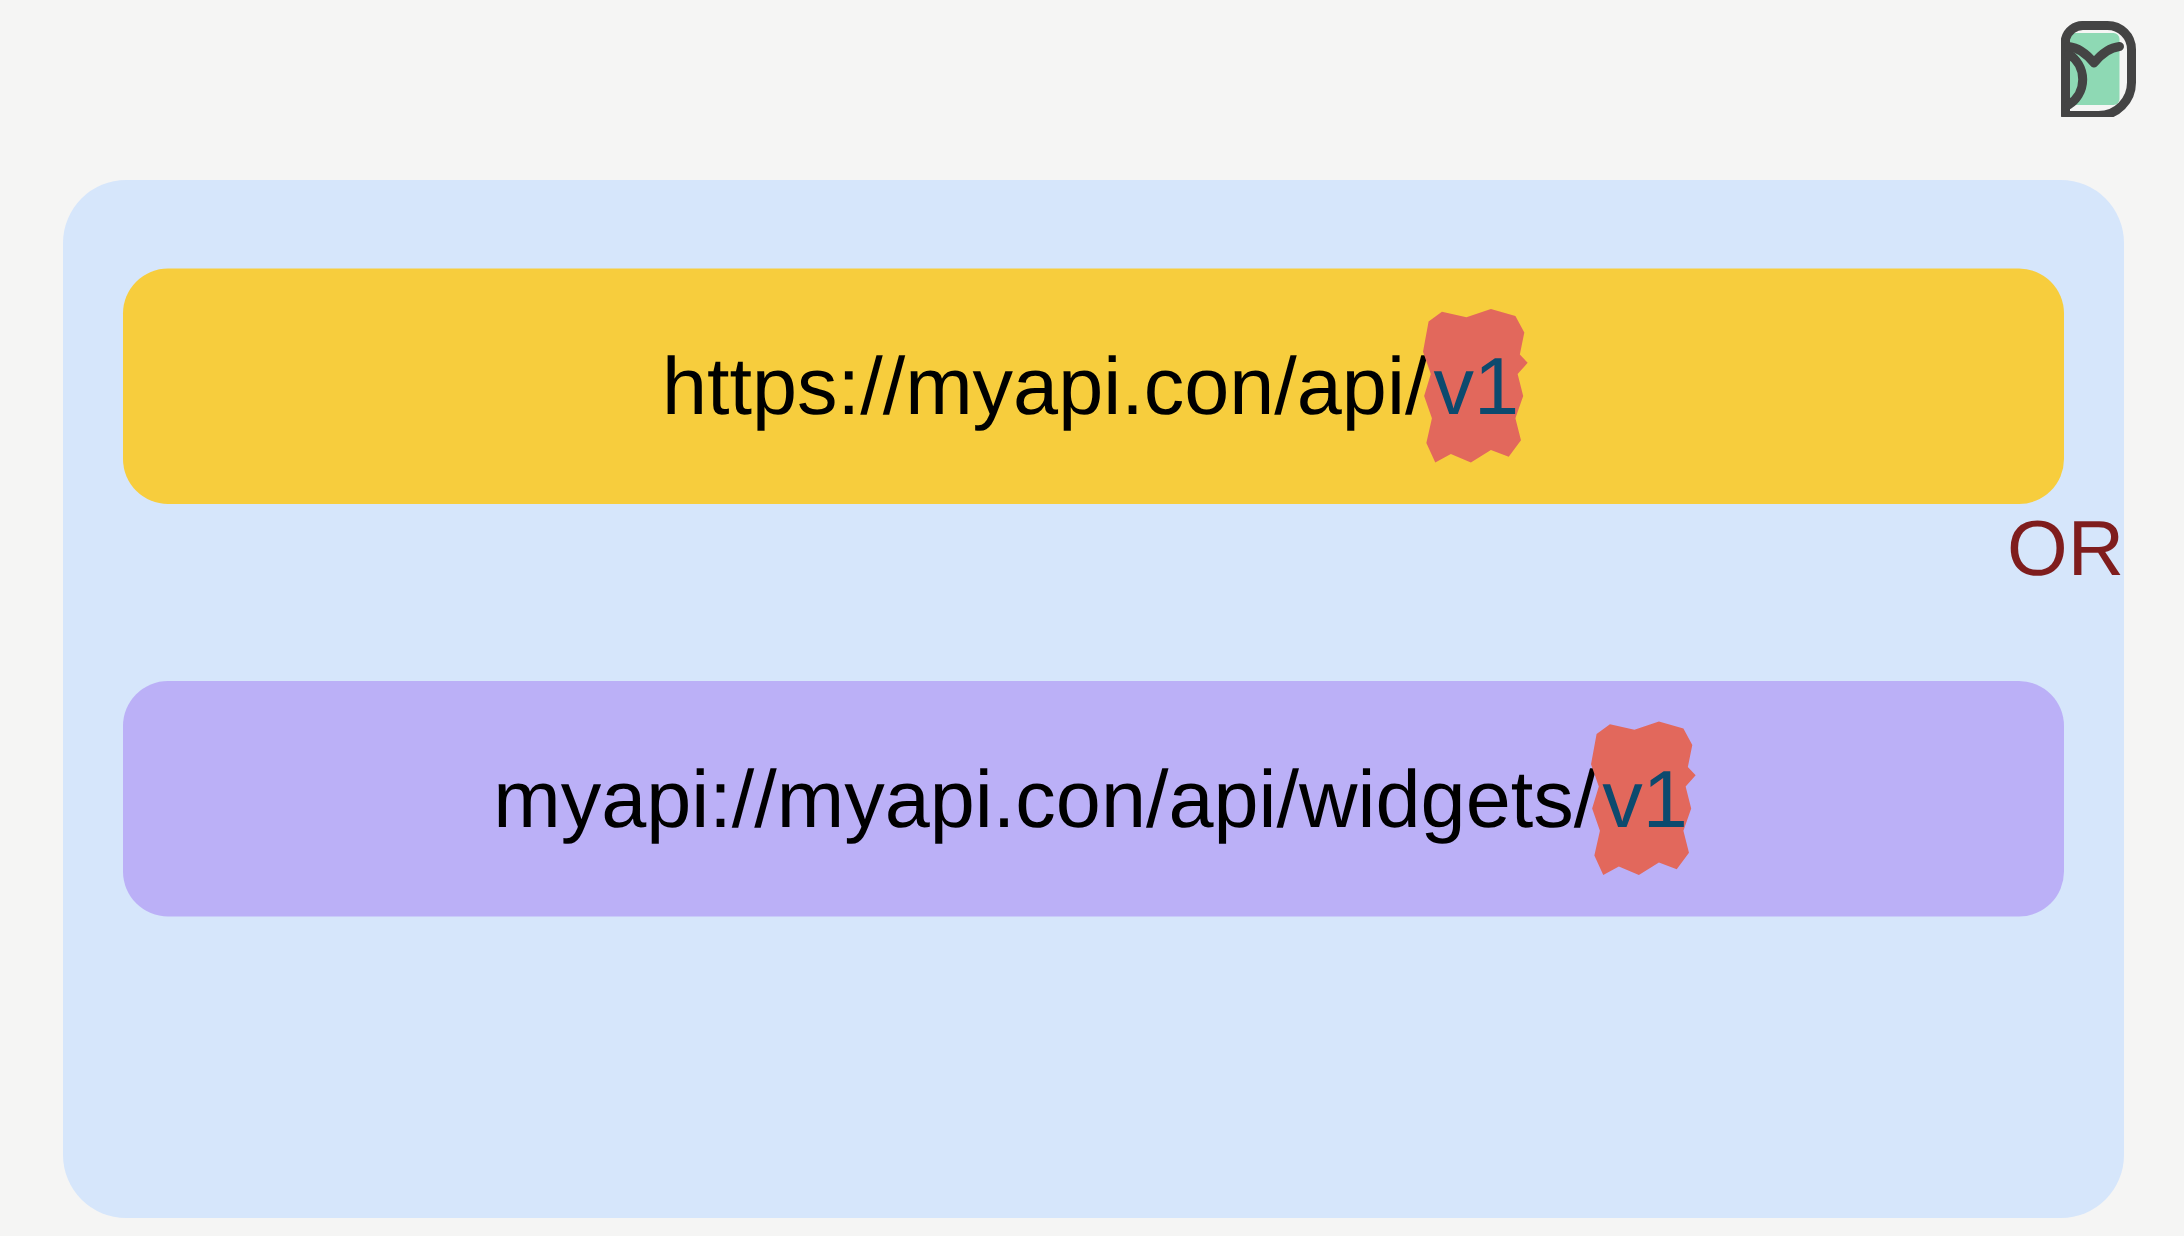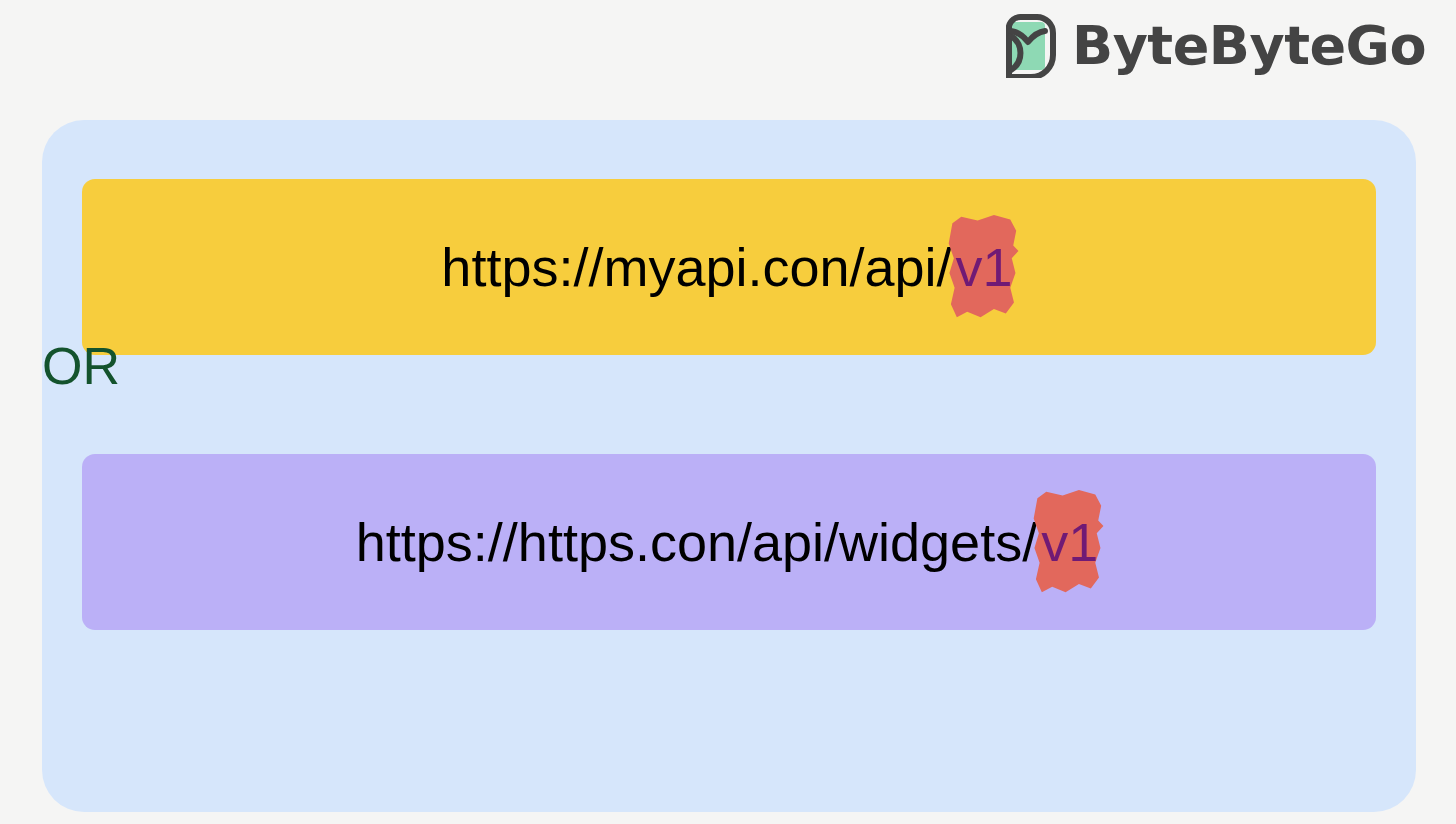--- a/index.html
+++ b/index.html
@@ -71,22 +71,22 @@
   .card-body {
     flex: 1;
     position: relative;
   }
 
   
   .url-pill {
     position: absolute;
     left: 40px;
     width: 1294px;
-    height: 176px;
-    border-radius: 13px;
+    height: 157px;
+    border-radius: 30px;
     display: flex;
     align-items: center;
     justify-content: center;
   }
   .pill-uri {        
     top: 59px;
     background: #f7cd3d;
   }
   .pill-query {      
     top: 334px;
@@ -100,21 +100,21 @@
     white-space: nowrap;
     display: flex;
     align-items: baseline;
   }
 
   
   .marker {
     position: relative;
     display: inline-block;
     padding: 0 4px;
-    color: #701a75;
+    color: #0c4a6e;
     z-index: 1;
   }
   .marker > .marker-label {
     position: relative;
     z-index: 2;
   }
   .marker-blob {
     position: absolute;
     z-index: 1;
     left: -10px;
@@ -128,44 +128,43 @@
     height: 100%;
     display: block;
   }
 
   
   .or-divider {
     position: absolute;
     top: 216px;
     left: 0;
     width: 100%;
-    text-align: left;
+    text-align: right;
     font-size: 52px;
-    color: #14532d;
+    color: #7f1d1d;
     font-family: "Liberation Sans", sans-serif;
   }
 </style>
 </head>
 <body>
 
 <div class="brand-row">
   <span class="brand-mark">
     <svg viewBox="0 0 58 64" xmlns="http://www.w3.org/2000/svg" aria-hidden="true">
 
       <path d="M28 8 h13 a4 4 0 0 1 4 4 v40 a4 4 0 0 1 -4 4 h-13 z" fill="#8ed9b4"></path>
       <path d="M14 8 h14 v48 h-14 a2 2 0 0 1 -2 -2 v-44 a2 2 0 0 1 2 -2 z" fill="#8ed9b4"></path>
 
       <path d="M9 12 a12 12 0 0 1 12 -9 h16 a16 16 0 0 1 16 16 v22 a22 22 0 0 1 -22 22 h-22 z" fill="none" stroke="#444444" stroke-width="6" stroke-linejoin="round" stroke-linecap="round"></path>
 
       <path d="M11 22 a20 20 0 0 1 0 34" fill="none" stroke="#444444" stroke-width="6" stroke-linecap="round"></path>
 
       <path d="M11 17 q9 1 17 11 q8 -10 17 -11" fill="none" stroke="#444444" stroke-width="6" stroke-linecap="round" stroke-linejoin="round"></path>
     </svg>
   </span>
-  <span class="brand-wordmark">ByteByteGo</span>
 </div>
 
 <div class="card">
 
 
   <div class="card-body">
 
     <div class="url-pill pill-uri">
       <div class="url-text">
         <span>https://myapi.con/api/</span>
@@ -179,21 +178,21 @@
           </span>
           <span class="marker-label">v1</span>
         </span>
       </div>
     </div>
 
     <div class="or-divider">OR</div>
 
     <div class="url-pill pill-query">
       <div class="url-text">
-        <span>https://https.con/api/widgets/</span>
+        <span>myapi://myapi.con/api/widgets/</span>
         <span class="marker">
           <span class="marker-blob">
             <svg viewBox="0 0 120 140" preserveAspectRatio="none" xmlns="http://www.w3.org/2000/svg" aria-hidden="true">
               <path d="M14 22 L26 15 L48 19 L70 13 L92 18 L100 30 L96 46 L103 52 L94 60
                        L99 76 L92 92 L97 108 L86 120 L70 115 L52 124 L34 118 L20 124
                        L12 110 L17 92 L10 76 L16 60 L9 44 Z" fill="#e2685c"></path>
             </svg>
           </span>
           <span class="marker-label">v1</span>
         </span>

